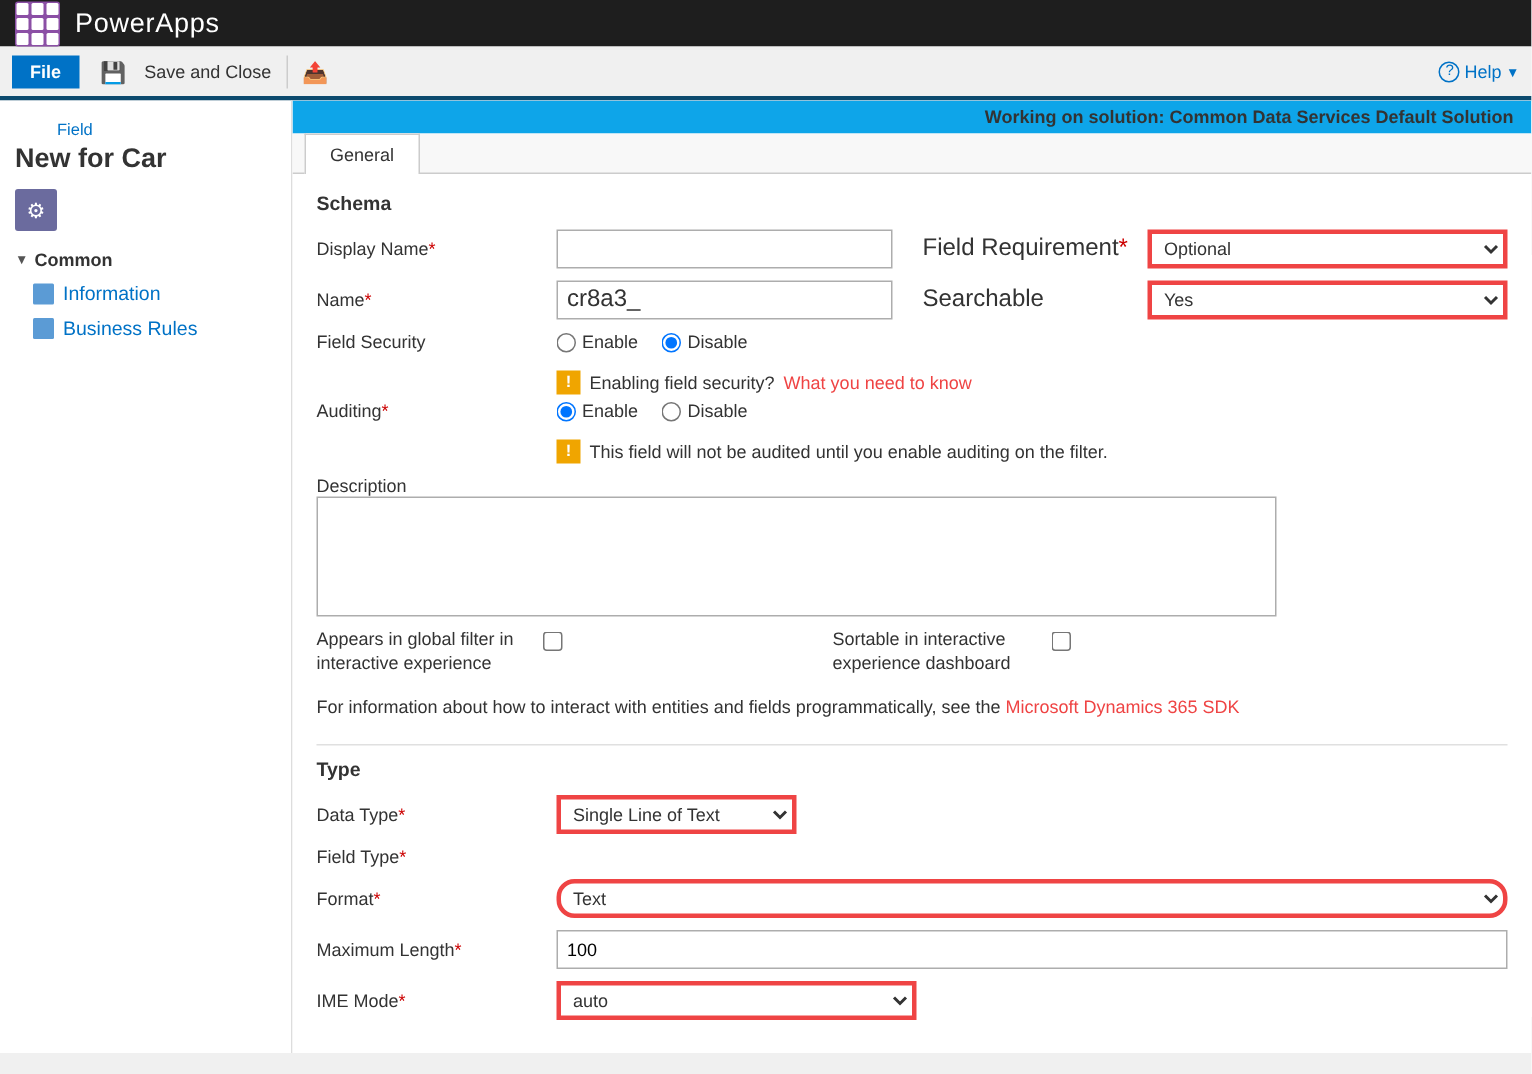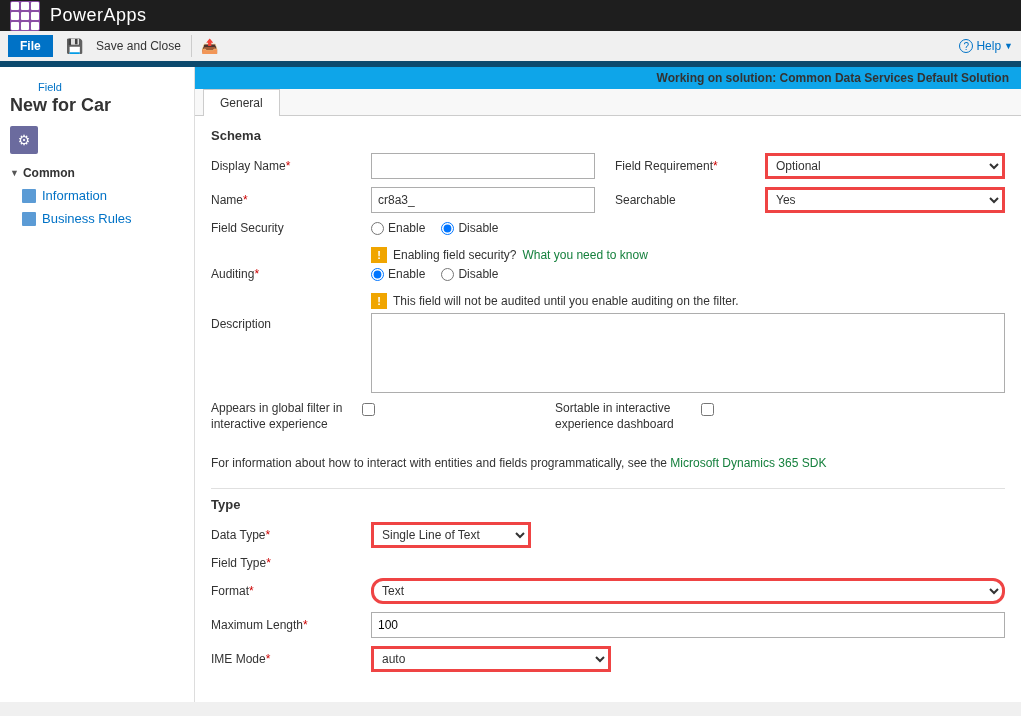--- a/index.html
+++ b/index.html
@@ -26,21 +26,21 @@
     .waffle-dot { background: white; border-radius: 1px; }
     .app-title {
       color: white; font-size: 18px; font-weight: 300; letter-spacing: 0.5px;
     }
 
     
     .toolbar {
       display: flex;
       align-items: center;
       background: #f0f0f0;
-      border-bottom: 6px solid #0c4a6e;
+      border-bottom: 3px solid #0c4a6e;
       padding: 4px 8px;
       height: 36px;
     }
     .toolbar-btn {
       display: flex; align-items: center; gap: 4px;
       background: none; border: none; cursor: pointer;
       padding: 2px 6px; font-size: 12px; color: #333;
     }
     .file-btn {
       background: #0072c6; color: white;
@@ -147,30 +147,30 @@
     }
     .form-row {
       display: flex; align-items: center; margin-bottom: 8px;
     }
     .form-label {
       width: 160px; font-size: 12px; color: #333; flex-shrink: 0;
       padding-right: 8px;
     }
     .required { color: #c00; }
     .form-control {
-      border: 1px solid #adadad; padding: 3px 6px; font-size: 12px;
+      border: 1px solid #adadad; padding: 3px 6px; font-size: 16px;
       height: 26px; outline: none; color: #333;
     }
     .input-text { width: 230px; }
     .input-name { width: 230px; }
     .form-field-right {
       display: flex; align-items: center; margin-left: 20px;
     }
     .field-label-right {
-      width: 150px; font-size: 12px; color: #333;
+      width: 150px; font-size: 16px; color: #333;
     }
     .select-control {
       border: 3px solid #ef4444; padding: 2px 4px; font-size: 12px;
       height: 26px; background: white; color: #333; cursor: pointer;
     }
     .select-wide { width: 240px; }
     .select-medium { width: 240px; }
 
     
     .radio-group {
@@ -184,34 +184,34 @@
     
     .warning-row {
       display: flex; align-items: center; gap: 6px;
       padding: 4px 0 4px 160px; font-size: 12px; color: #333;
     }
     .warn-icon {
       width: 16px; height: 16px; background: #f0a500;
       display: flex; align-items: center; justify-content: center;
       font-size: 11px; color: white; font-weight: 700; flex-shrink: 0;
     }
-    .link-text { color: #15803d; cursor: pointer; text-decoration: none; }
+    .link-text { color: #ef4444; cursor: pointer; text-decoration: none; }
 
     
     .description-row {
-      display: flex; align-items: flex-start; margin-bottom: 8px;
+      display: flex; align-items: flex-start; margin-bottom: 8px; flex-direction: column;
     }
     .textarea-control {
       border: 1px solid #adadad; padding: 4px 6px; font-size: 12px;
       width: 640px; height: 80px; resize: none; outline: none;
     }
 
     
     .checkbox-pair-row {
-      display: flex; align-items: flex-start; margin-bottom: 20px;
+      display: flex; align-items: flex-start; margin-bottom: 10px;
     }
     .checkbox-item {
       display: flex; align-items: flex-start; gap: 6px;
     }
     .checkbox-label-wrap {
       font-size: 12px; color: #333; max-width: 140px; line-height: 1.3;
     }
     .checkbox-right {
       display: flex; align-items: flex-start; gap: 6px; margin-left: 180px;
     }

